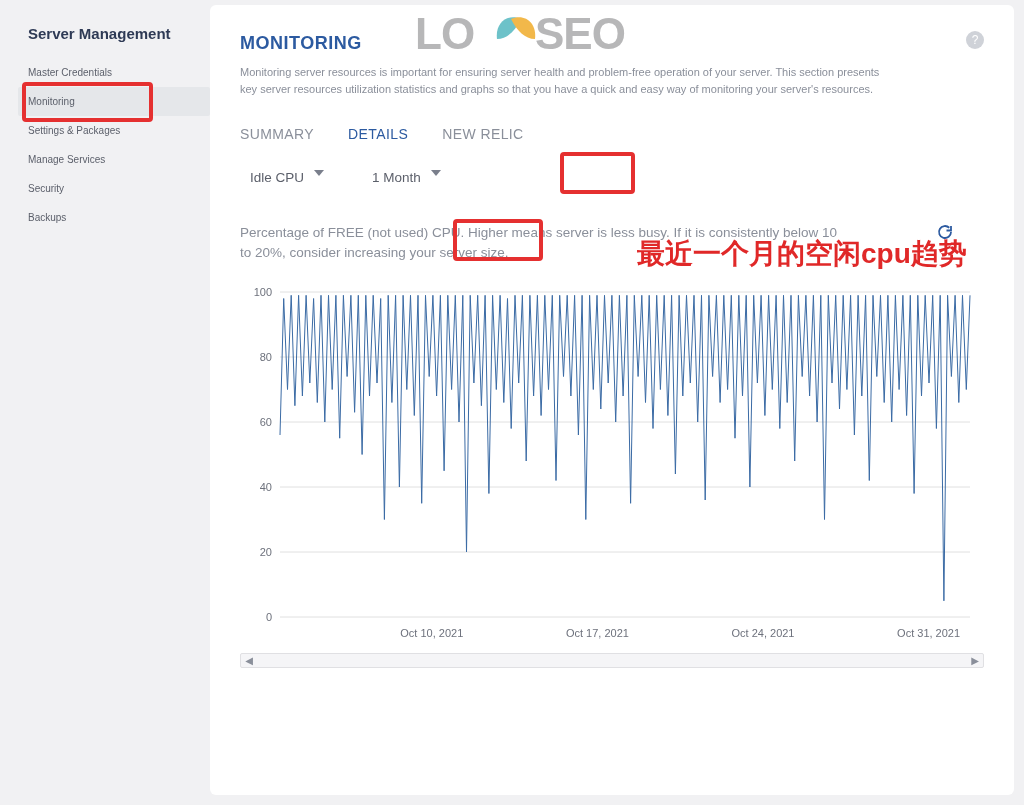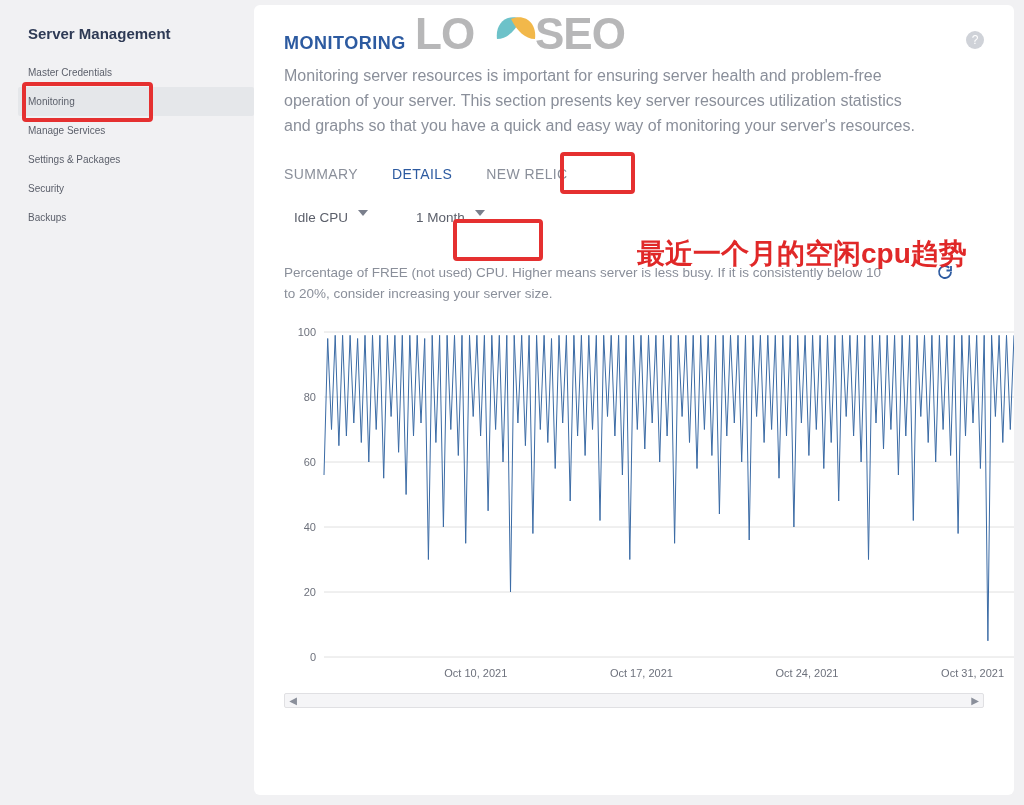--- a/index.html
+++ b/index.html
@@ -12,28 +12,28 @@
     --side-active:#e5e7ea;
     --grid:#e0e0e0;
     --chart:#3b6ba5;
     --highlight:#e53030;
     --annot:#e02828;
   }
   *{box-sizing:border-box;font-family:"Helvetica Neue",Arial,sans-serif;}
   html,body{margin:0;padding:0;background:var(--page-bg);height:805px;width:1024px;overflow:hidden;}
   .app{display:flex;width:100%;height:100%;position:relative;}
   
-  .sidebar{width:254px;padding:25px 10px 8px 28px;flex:0 0 auto;}
+  .sidebar{width:210px;padding:25px 10px 8px 28px;flex:0 0 auto;}
   .sidebar-title{font-size:15px;font-weight:700;color:var(--heading);margin-bottom:16px;}
   .sidebar-item{font-size:10px;color:var(--txt);padding:9px 10px;margin:0 -10px;cursor:pointer;border-radius:2px;}
   .sidebar-item.active{background:var(--side-active);}
   
   .main{flex:1 1 auto;background:var(--panel-bg);border-radius:6px;margin:5px 10px 10px 0;padding:28px 30px 10px 30px;position:relative;overflow:hidden;}
   .page-title{font-size:18px;font-weight:600;color:var(--accent);letter-spacing:.5px;margin:0 0 10px;}
-  .page-desc{font-size:16px;color:var(--txt-light);line-height:1.55;max-width:640px;margin:0 0 28px;}
+  .page-desc{font-size:11px;color:var(--txt-light);line-height:1.55;max-width:640px;margin:0 0 28px;}
   
   .tabs{display:flex;gap:34px;margin-bottom:16px;}
   .tab{font-size:14px;font-weight:500;color:var(--txt-light);letter-spacing:.4px;cursor:pointer;padding-bottom:4px;}
   .tab.active{color:var(--accent);}
   
   .controls{display:flex;gap:28px;align-items:center;margin-bottom:30px;position:relative;}
   .select{display:flex;align-items:flex-start;gap:10px;font-size:13.5px;color:var(--txt);cursor:pointer;padding:8px 10px;}
   .caret{width:0;height:0;border-left:5px solid transparent;border-right:5px solid transparent;border-top:6px solid #7a7f8c;}
   
   .chart-desc{font-size:13.5px;color:var(--txt-light);line-height:1.5;max-width:610px;margin-bottom:18px;}
@@ -73,22 +73,22 @@
     <text class="wm-text" x="0" y="44">LO</text>
     <path class="wm-leaf1" d="M 82 34 C 80 18 92 8 106 14 C 100 26 92 34 82 34 Z"></path>
     <path class="wm-leaf2" d="M 82 34 C 84 18 72 8 58 14 C 64 26 72 34 82 34 Z" transform="translate(38,0)"></path>
     <text class="wm-text" x="120" y="44">SEO</text>
   </svg>
 
   <div class="sidebar">
     <div class="sidebar-title">Server Management</div>
     <div class="sidebar-item">Master Credentials</div>
     <div class="sidebar-item active">Monitoring</div>
+    <div class="sidebar-item">Settings &amp; Packages</div>
     <div class="sidebar-item">Manage Services</div>
-    <div class="sidebar-item">Settings &amp; Packages</div>
     <div class="sidebar-item">Security</div>
     <div class="sidebar-item">Backups</div>
   </div>
 
   <div class="main">
     <div class="help-icon">?</div>
 
     <h1 class="page-title">MONITORING</h1>
     <p class="page-desc">Monitoring server resources is important for ensuring server health and problem-free operation of your server. This section presents key server resources utilization statistics and graphs so that you have a quick and easy way of monitoring your server's resources.</p>
 

